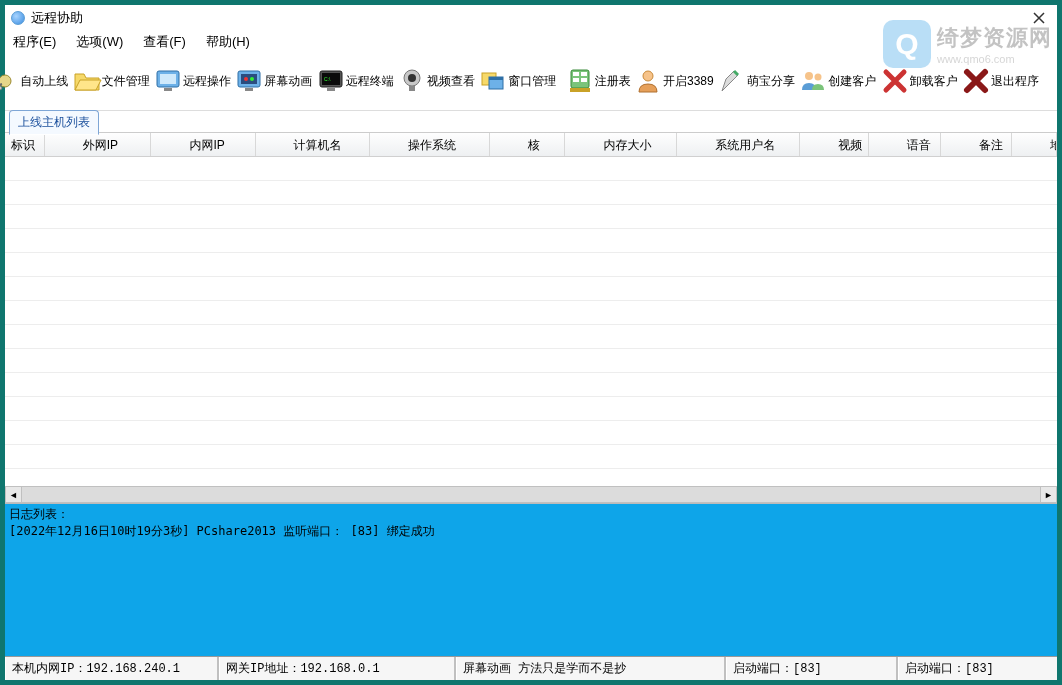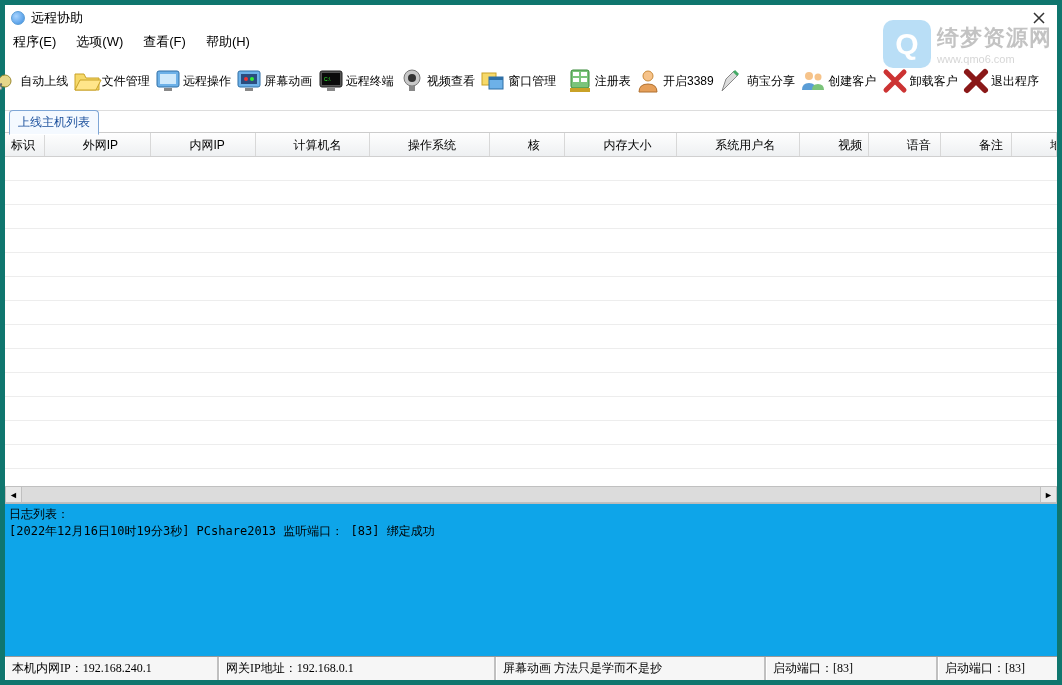--- a/index.html
+++ b/index.html
@@ -20,21 +20,21 @@
 .table-area { flex: 1; display: flex; flex-direction: column; overflow: hidden; }
 .table-header { display: flex; height: 24px; background: linear-gradient(#fefefe, #eef0f2); border-bottom: 1px solid #d0d0d0; gap: 32px; }
 .th { border-right: 1px solid #d8d8d8; padding: 4px 6px; font-size: 12px; overflow: hidden; white-space: nowrap; }
 .table-body { flex: 1; overflow: hidden; background: #fff; position: relative; }
 .row-lines { position: absolute; inset: 0; background-image: linear-gradient(#fff 0 23px, #ededed 23px 24px); background-size: 100% 24px; }
 .hscroll { height: 17px; background: #f0f0f0; display: flex; align-items: center; }
 .hscroll .arrow { width: 17px; height: 17px; background: #e8e8e8; border: 1px solid #c0c0c0; display: flex; align-items: center; justify-content: center; font-size: 9px; }
 .hscroll .track { flex: 1; height: 17px; background: #dcdcdc; border-top: 1px solid #c0c0c0; border-bottom: 1px solid #c0c0c0; }
 .log-area { height: 153px; border-top: 1px solid #bbb; padding: 2px 4px; font-size: 12px; font-family: "SimSun", monospace; background: #0ea5e9; overflow: auto; }
 .statusbar { height: 24px; display: flex; align-items: stretch; border-top: 1px solid #999; background: #f6f6f6; font-size: 12px; }
-.status-cell { border-right: 2px solid #c0c0c0; border-left: 1px solid #fff; padding: 4px 6px; display: flex; align-items: center; white-space: nowrap; font-family: Liberation Serif, serif; text-align: right; }
+.status-cell { border-right: 2px solid #c0c0c0; border-left: 1px solid #fff; padding: 4px 6px; display: flex; align-items: center; white-space: nowrap; font-family: Liberation Mono, monospace; text-align: right; }
 .watermark { position: absolute; top: 20px; right: 10px; display: flex; align-items: center; opacity: 0.35; pointer-events: none; gap: 6px; }
 .wm-icon { width: 48px; height: 48px; border-radius: 10px; background: #3aa3e6; display: flex; align-items: center; justify-content: center; color: #fff; font-size: 30px; font-weight: bold; }
 .wm-text { display: flex; flex-direction: column; }
 .wm-main { font-size: 22px; font-weight: bold; color: #555; letter-spacing: 1px; }
 .wm-sub { font-size: 11px; color: #888; }
 svg { display: block; }
 </style>
 </head>
 <body>
 
@@ -221,21 +221,21 @@
   <div class="log-area">
     <div>日志列表：</div>
     <div>[2022年12月16日10时19分3秒]  PCshare2013  监听端口： [83] 绑定成功</div>
   </div>
 
   <div class="statusbar">
     <div class="status-cell" style="width:214px">
       <span>本机内网IP：</span>
       <span>192.168.240.1</span>
     </div>
-    <div class="status-cell" style="width:277px">
+    <div class="status-cell" style="width:237px">
       <span>网关IP地址：</span>
       <span>192.168.0.1</span>
     </div>
     <div class="status-cell" style="width:270px">
       <span>屏幕动画  方法只是学而不是抄</span>
     </div>
     <div class="status-cell" style="width:172px">
       <span>启动端口：</span>
       <span>[83]</span>
     </div>

